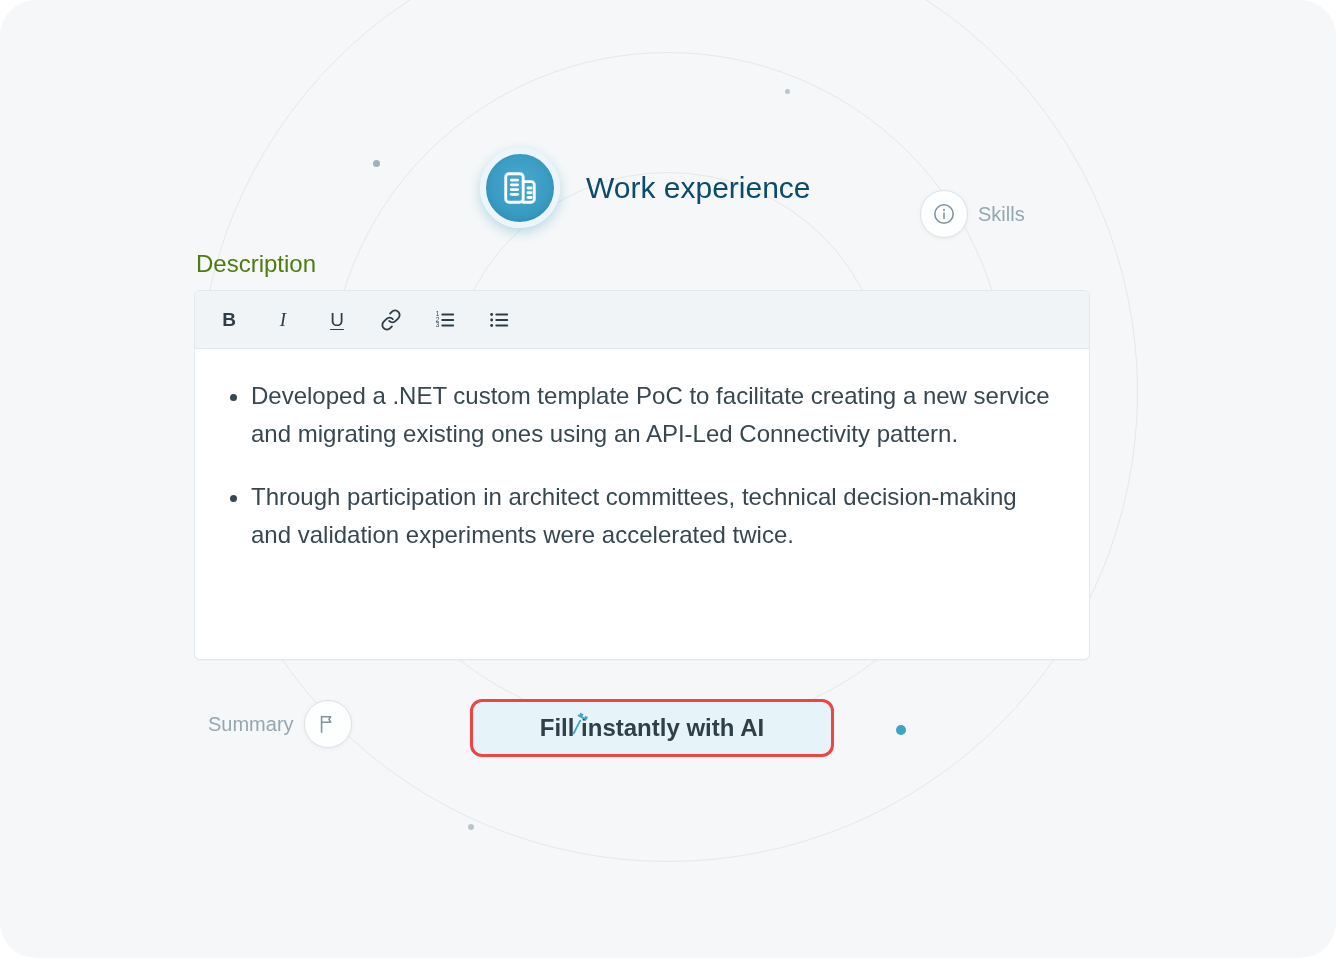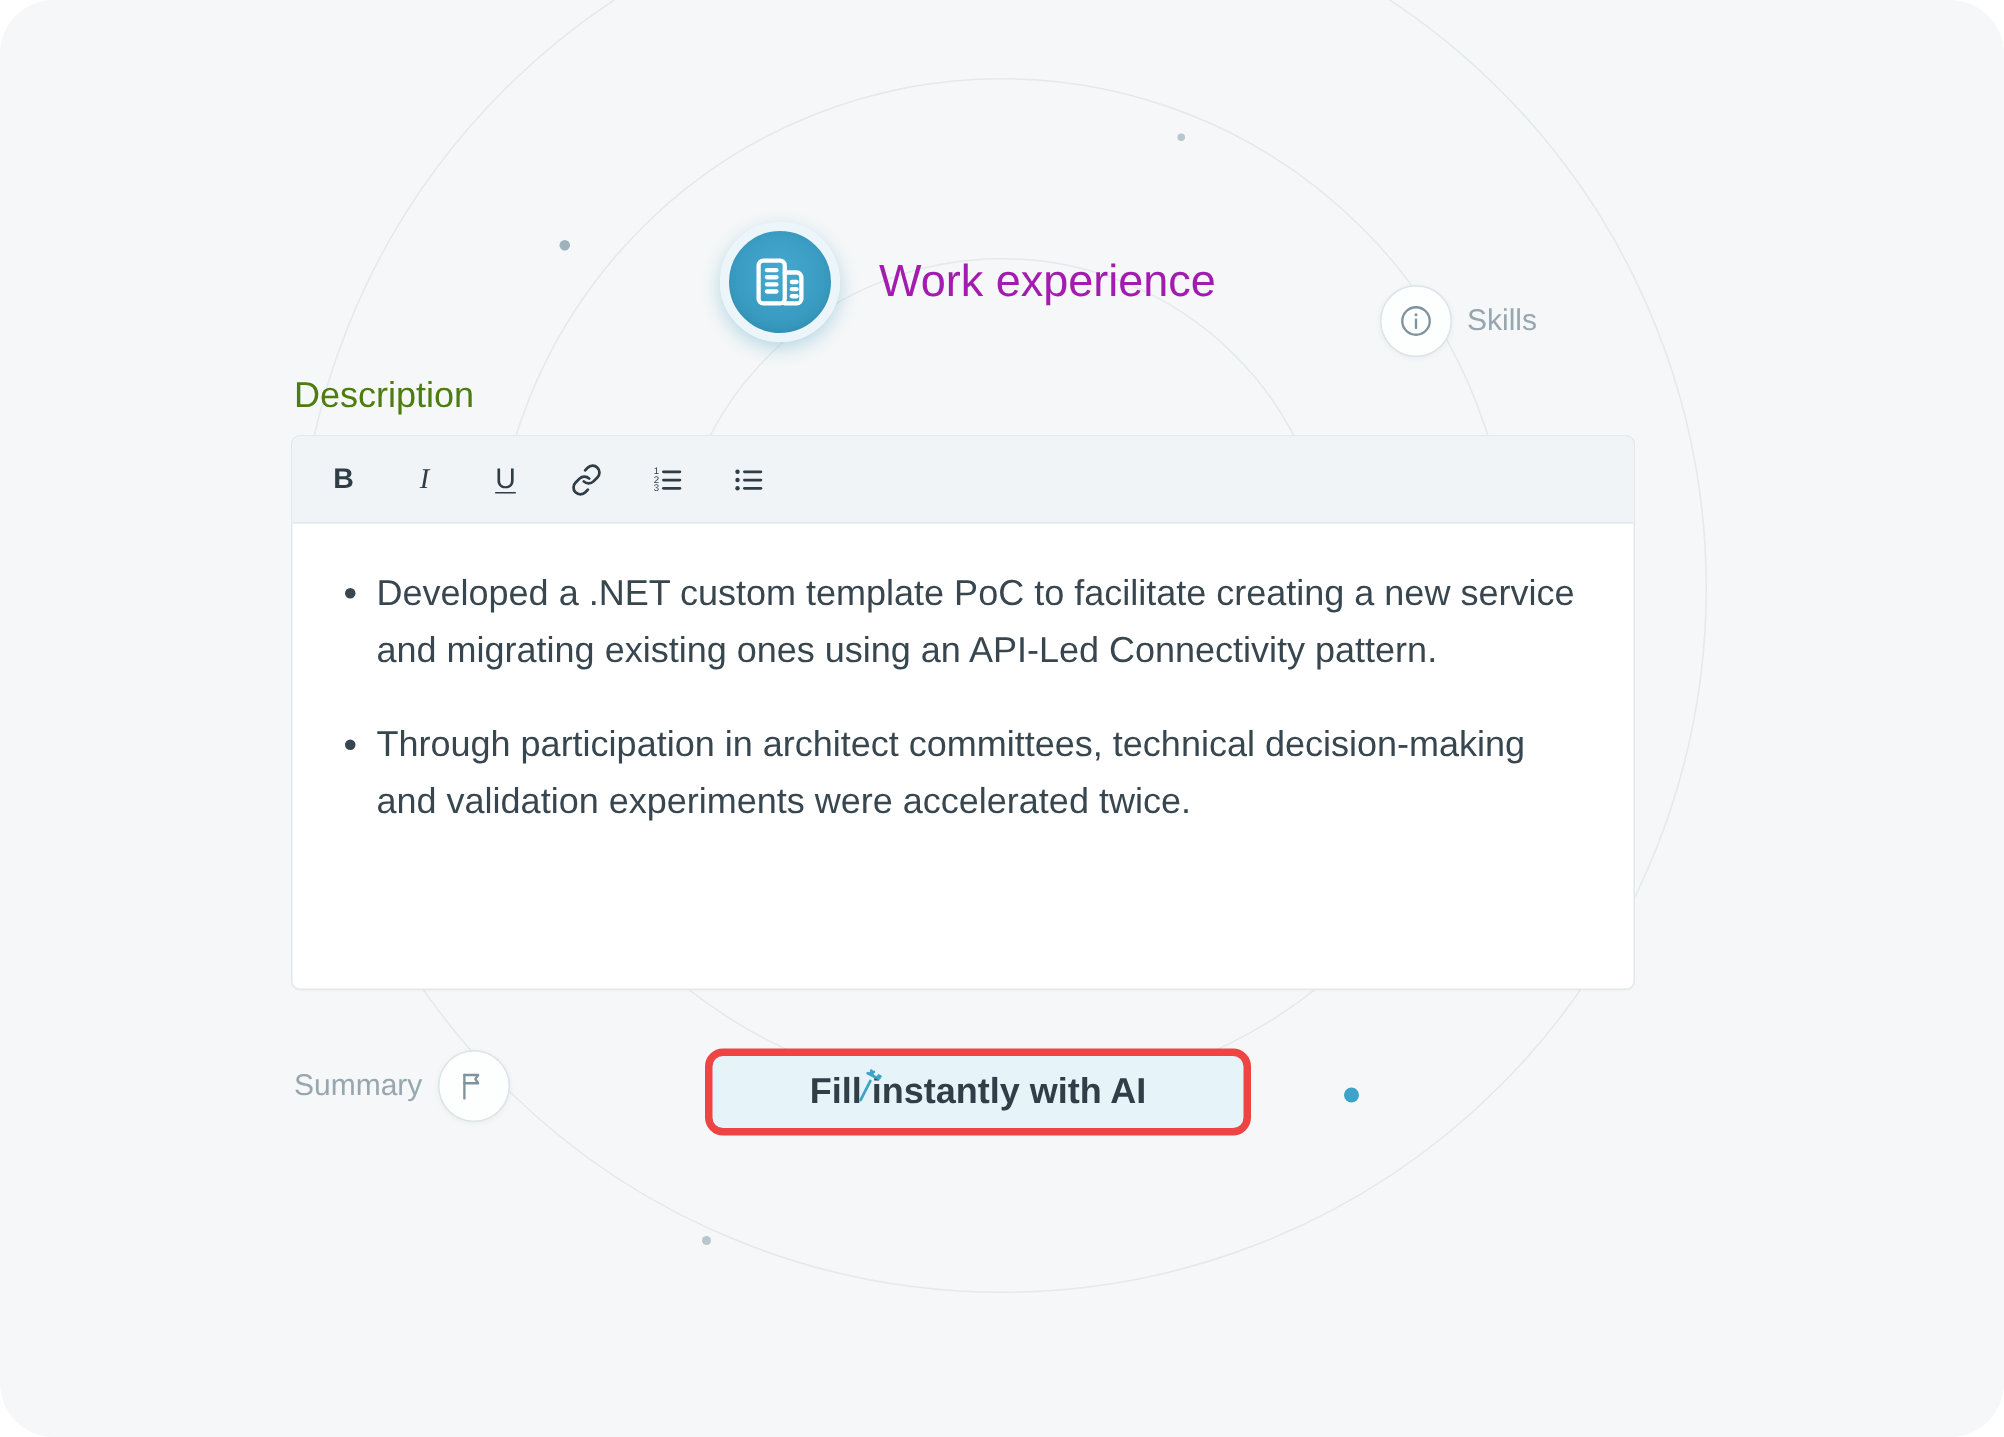--- a/index.html
+++ b/index.html
@@ -24,21 +24,21 @@
 
     
     .section-header { position:absolute; left:480px; top:148px; display:flex; align-items:center; gap:26px; }
     .section-icon {
       width:80px; height:80px; border-radius:50%;
       background:radial-gradient(circle at 50% 42%, #46a9cf 0%, #3798be 72%);
       border:6px solid #ecf6fa;
       box-shadow:0 4px 12px rgba(53,150,186,.32), inset 0 -2px 6px rgba(0,0,0,.06);
       display:flex; align-items:center; justify-content:center;
     }
-    .section-title { font-size:30px; font-weight:500; color:#a21caf; }
+    .section-title { font-size:30px; font-weight:500; color:#0c4a6e; }
 
     
     .desc-label { position:absolute; left:196px; top:250px; font-size:24px; color:#4d7c0f; }
     .editor {
       position:absolute; left:194px; top:290px; width:896px; height:370px;
       background:#fff; border:1px solid #e2e8ec; border-radius:6px;
       display:flex; flex-direction:column; overflow:hidden;
       box-shadow:0 1px 0 rgba(0,0,0,.02);
     }
     .toolbar {
@@ -53,42 +53,42 @@
     .tool-bold   { font-weight:800; }
     .tool-italic { font-style:italic; font-family:Georgia,"Times New Roman",serif; }
     .tool-under  { text-decoration:underline; text-underline-offset:3px; }
     .editor-body { flex:1; padding:28px 30px 20px 30px; font-size:24px; color:#38474f; line-height:1.6; }
     .editor-body ul { list-style:disc; padding-left:26px; }
     .editor-body li { margin-bottom:24px; }
 
     
     .ai-pill {
       position:absolute; left:470px; top:699px; width:364px; height:58px;
-      background:#e6f4f9; border:5px solid #ef4444; border-radius:12px;
+      background:#e6f4f9; border:3px solid #ef4444; border-radius:12px;
       display:flex; align-items:center; justify-content:center;
     }
     .ai-inner { position:relative; font-size:24px; font-weight:700; color:#303e47; white-space:nowrap; }
     .ai-wand {
       position:absolute; left:28px; top:-2px;
       transform:rotate(-18deg);
       pointer-events:none;
     }
 
     
     .orbit-badge {
       position:absolute; display:flex; align-items:center; gap:10px;
     }
     .orbit-badge .circle {
       width:48px; height:48px; border-radius:50%; background:#fdfefe;
       border:1px solid #dbe4e8; box-shadow:0 1px 4px rgba(0,0,0,.05);
       display:flex; align-items:center; justify-content:center; color:#7f939d;
     }
     .orbit-label { font-size:20px; color:#97a7af; }
     .badge-skills  { left:920px; top:190px; }
-    .badge-summary { left:196px; top:700px; }
+    .badge-summary { left:208px; top:700px; }
     .badge-summary .orbit-label { order:-1; }
   </style>
 </head>
 <body>
 
 <div class="canvas-wrap">
 
   <div class="orbit o1"></div>
   <div class="orbit o2"></div>
   <div class="orbit o3"></div>

